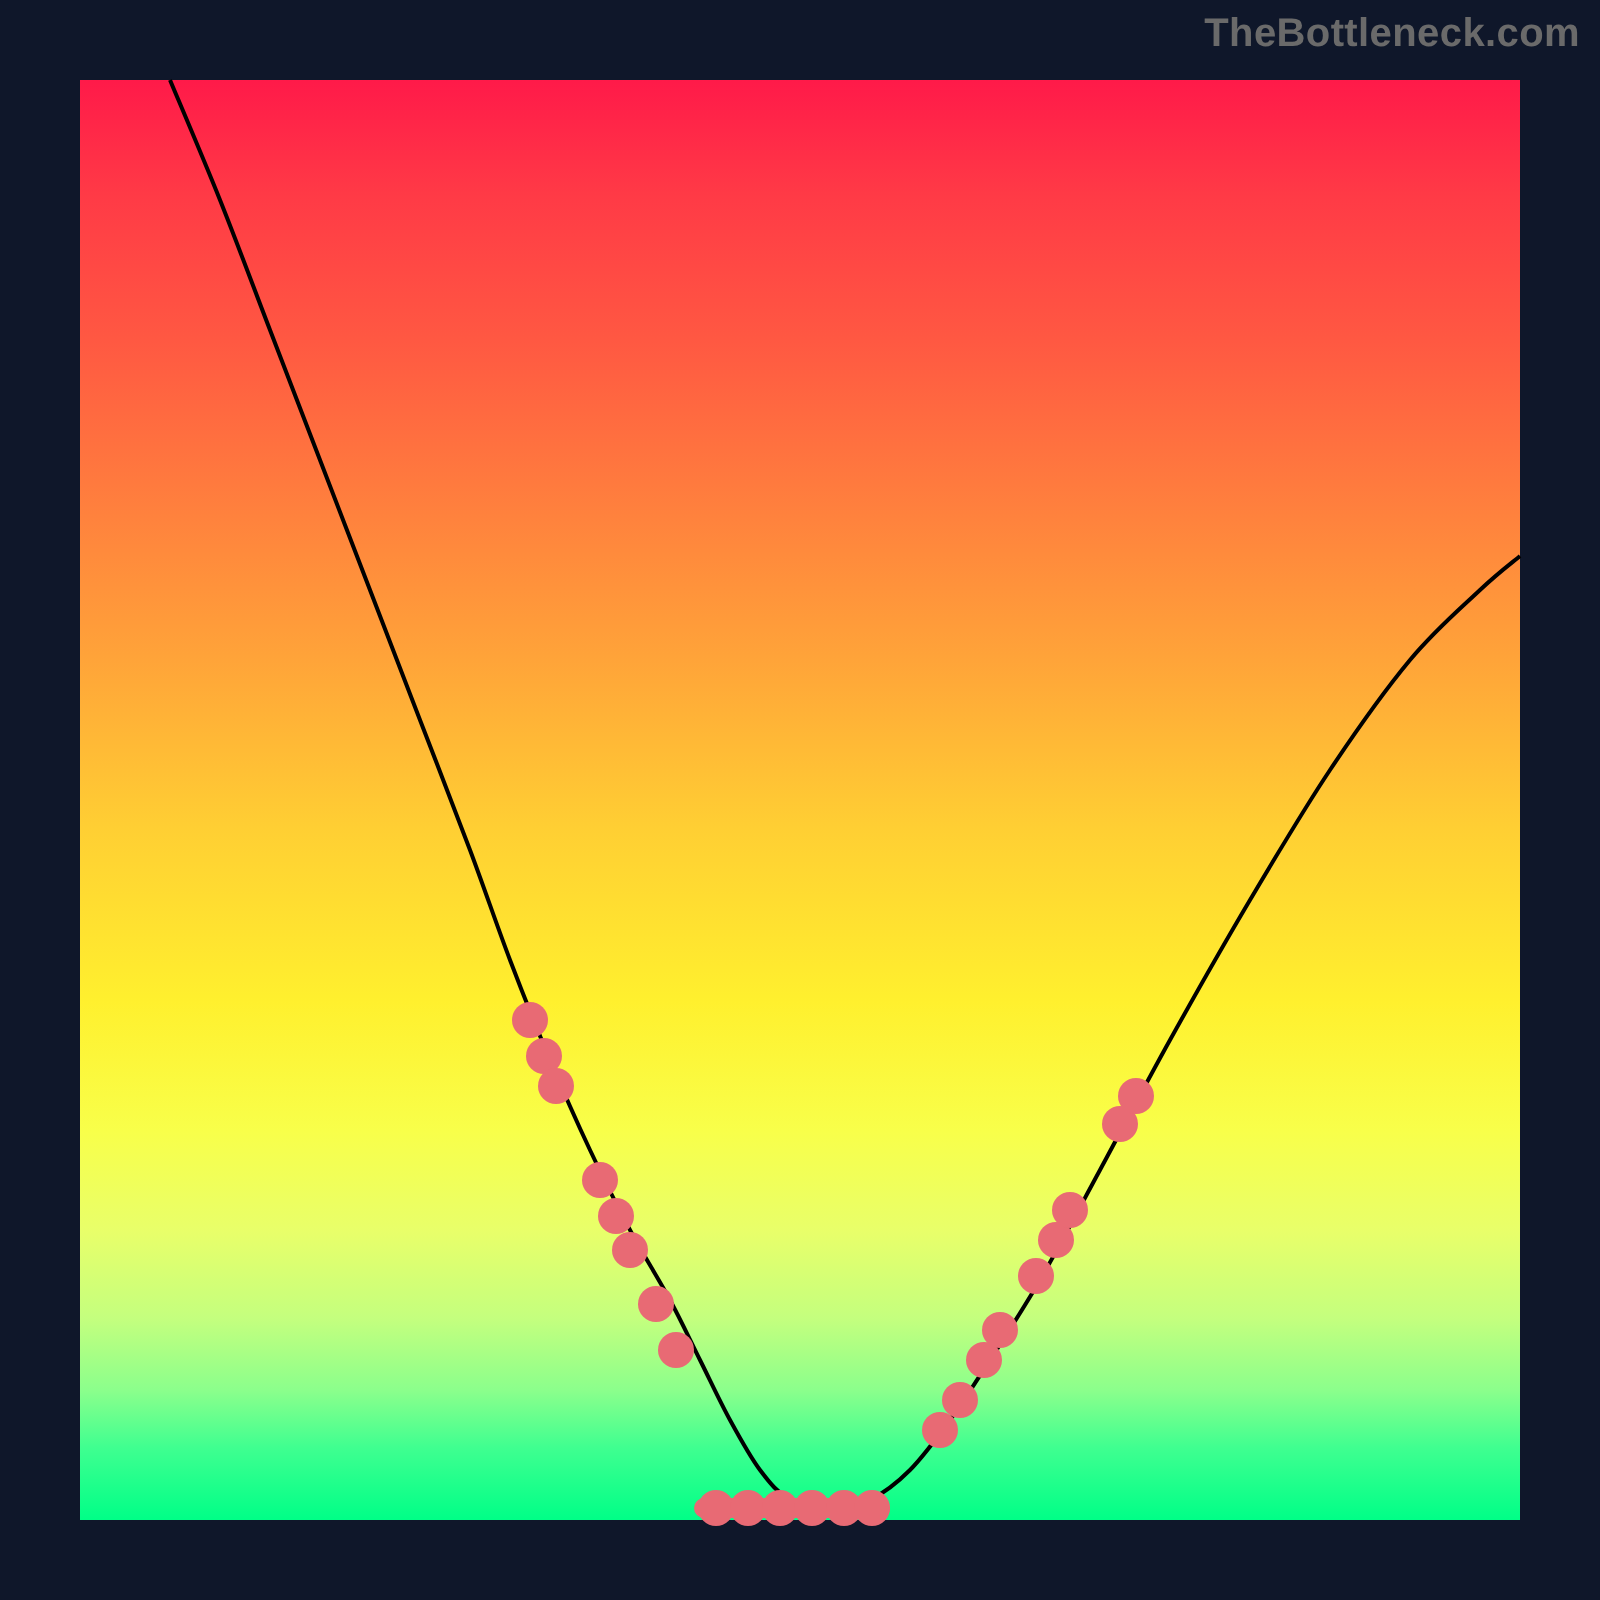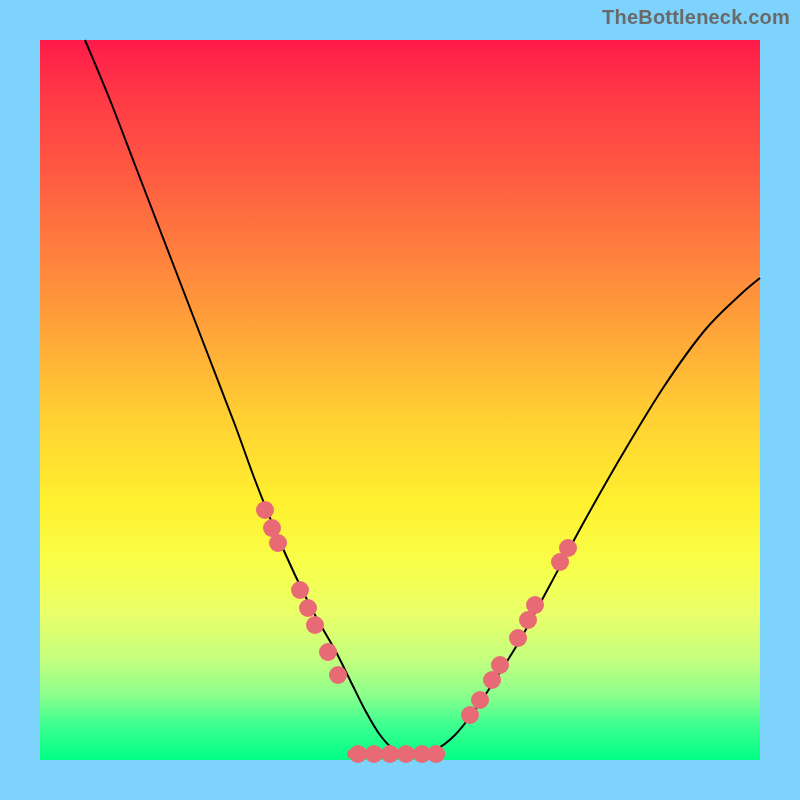--- a/index.html
+++ b/index.html
@@ -10,21 +10,21 @@
     background: #000;
     overflow: hidden;
     font-family: Arial, Helvetica, sans-serif;
   }
   .frame {
     position: absolute;
     left: 0;
     top: 0;
     width: 800px;
     height: 800px;
-    background: #7dd3fc;
+    background: #0f172a;
   }
   .plot-area {
     position: absolute;
     left: 40px;
     top: 40px;
     width: 720px;
     height: 720px;
     
     background: linear-gradient(
       to bottom,

